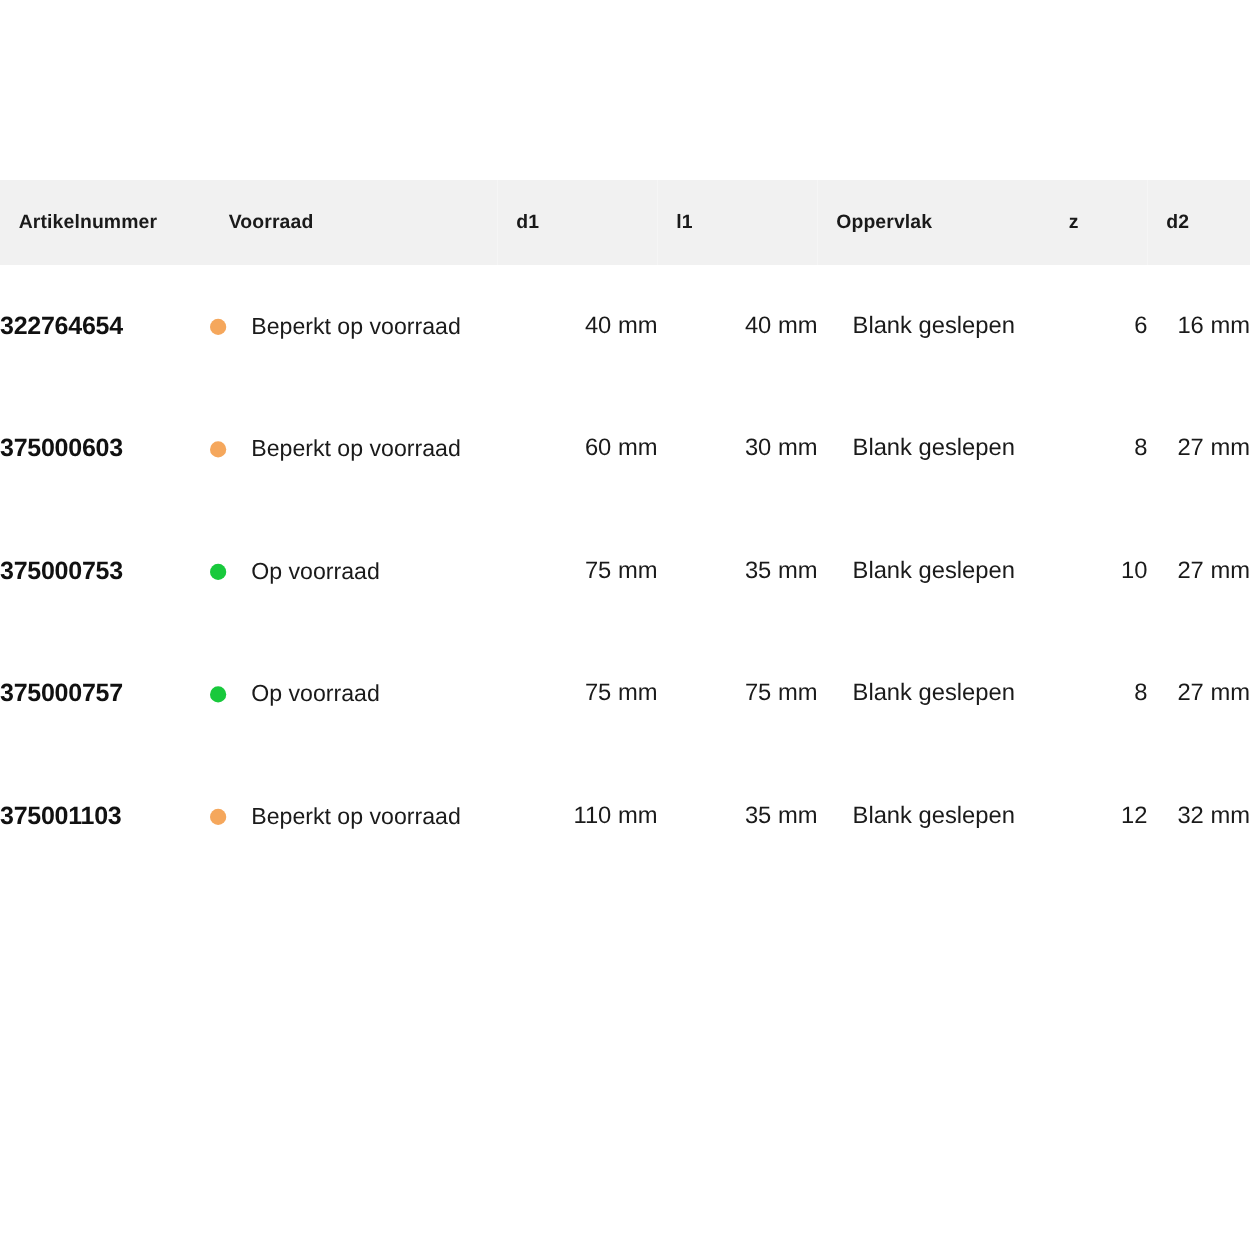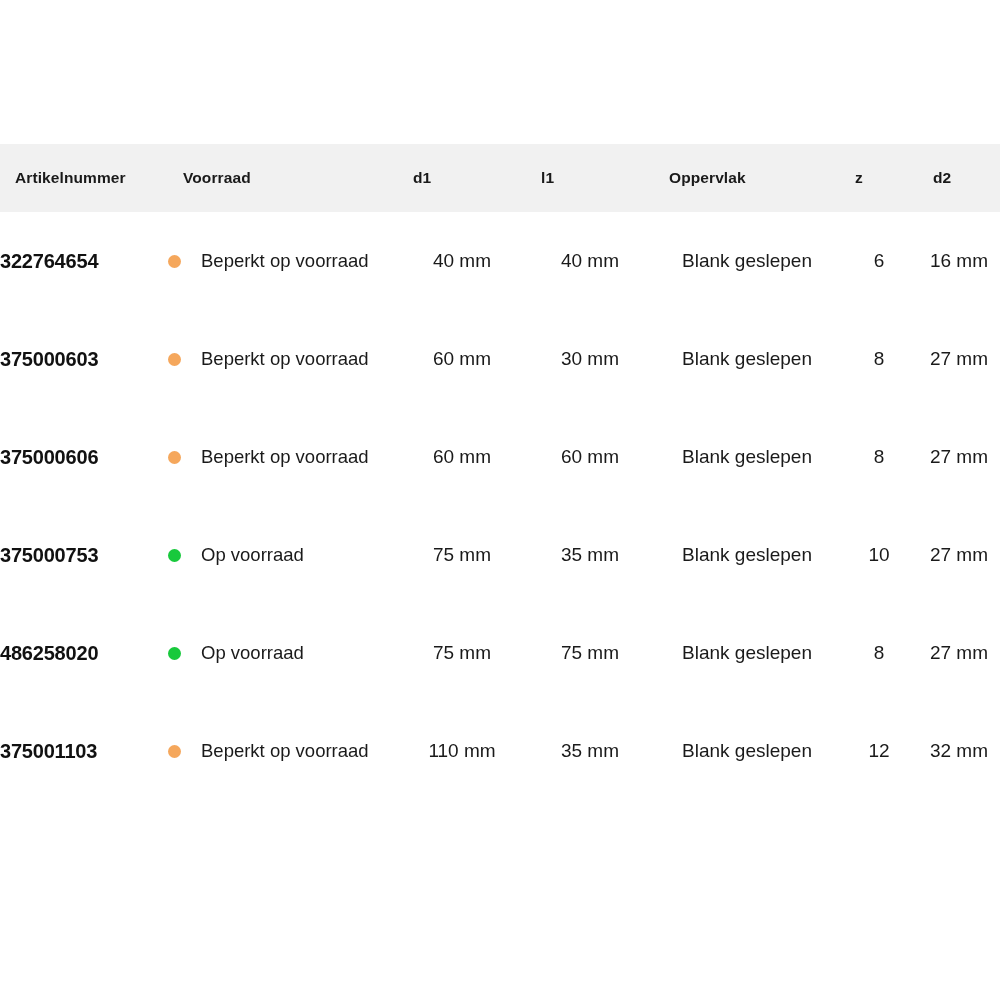--- a/index.html
+++ b/index.html
@@ -73,21 +73,21 @@
   th.col-art, td.col-art { padding-left: 22px; }
   th.col-vrd, td.col-vrd { padding-left: 0px; }
 
   th.col-d1  { padding-left: 14px; }
   th.col-l1  { padding-left: 14px; }
   th.col-opp { padding-left: 12px; }
   th.col-z   { padding-left: 18px; }
   th.col-d2  { padding-left: 14px; }
 
   td.col-d1, td.col-l1, td.col-z, td.col-d2 {
-    text-align: center;
+    text-align: right;
     padding-right: 22px;
   }
   td.col-d2 { padding-right: 23px; }
   td.col-z  { padding-right: 36px; }
 
   td.col-opp { padding-left: 12px; text-align: center; }
 
   .art-num {
     font-weight: 700;
     font-size: 20px;
@@ -161,49 +161,35 @@
                 <span class="stock-label">Beperkt op voorraad</span>
               </span>
             </td>
             <td class="col-d1"><span class="dim-label">60 mm</span></td>
             <td class="col-l1"><span class="dim-label">30 mm</span></td>
             <td class="col-opp"><span class="surface-label">Blank geslepen</span></td>
             <td class="col-z"><span class="dim-label">8</span></td>
             <td class="col-d2"><span class="dim-label">27 mm</span></td>
           </tr>
           <tr>
-            <td class="col-art"><span class="art-num">375000606</span></td>
-            <td class="col-vrd">
-              <span class="stock-cell">
-                <span class="stock-dot limited"></span>
-                <span class="stock-label">Beperkt op voorraad</span>
-              </span>
-            </td>
-            <td class="col-d1"><span class="dim-label">60 mm</span></td>
-            <td class="col-l1"><span class="dim-label">60 mm</span></td>
-            <td class="col-opp"><span class="surface-label">Blank geslepen</span></td>
-            <td class="col-z"><span class="dim-label">8</span></td>
-            <td class="col-d2"><span class="dim-label">27 mm</span></td>
-          </tr>
-          <tr>
             <td class="col-art"><span class="art-num">375000753</span></td>
             <td class="col-vrd">
               <span class="stock-cell">
                 <span class="stock-dot instock"></span>
                 <span class="stock-label">Op voorraad</span>
               </span>
             </td>
             <td class="col-d1"><span class="dim-label">75 mm</span></td>
             <td class="col-l1"><span class="dim-label">35 mm</span></td>
             <td class="col-opp"><span class="surface-label">Blank geslepen</span></td>
             <td class="col-z"><span class="dim-label">10</span></td>
             <td class="col-d2"><span class="dim-label">27 mm</span></td>
           </tr>
           <tr>
-            <td class="col-art"><span class="art-num">486258020</span></td>
+            <td class="col-art"><span class="art-num">375000757</span></td>
             <td class="col-vrd">
               <span class="stock-cell">
                 <span class="stock-dot instock"></span>
                 <span class="stock-label">Op voorraad</span>
               </span>
             </td>
             <td class="col-d1"><span class="dim-label">75 mm</span></td>
             <td class="col-l1"><span class="dim-label">75 mm</span></td>
             <td class="col-opp"><span class="surface-label">Blank geslepen</span></td>
             <td class="col-z"><span class="dim-label">8</span></td>

